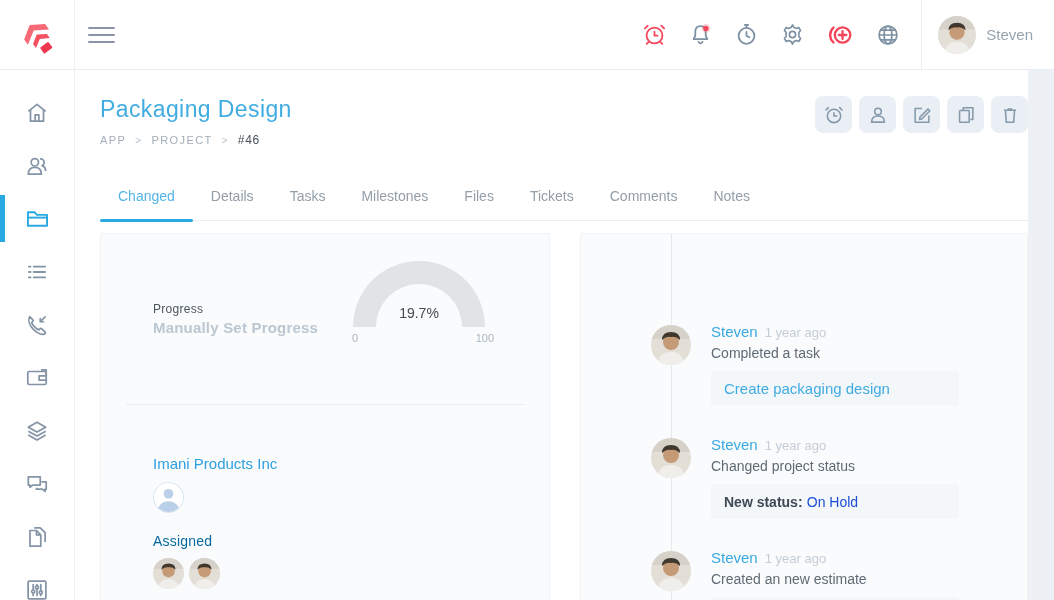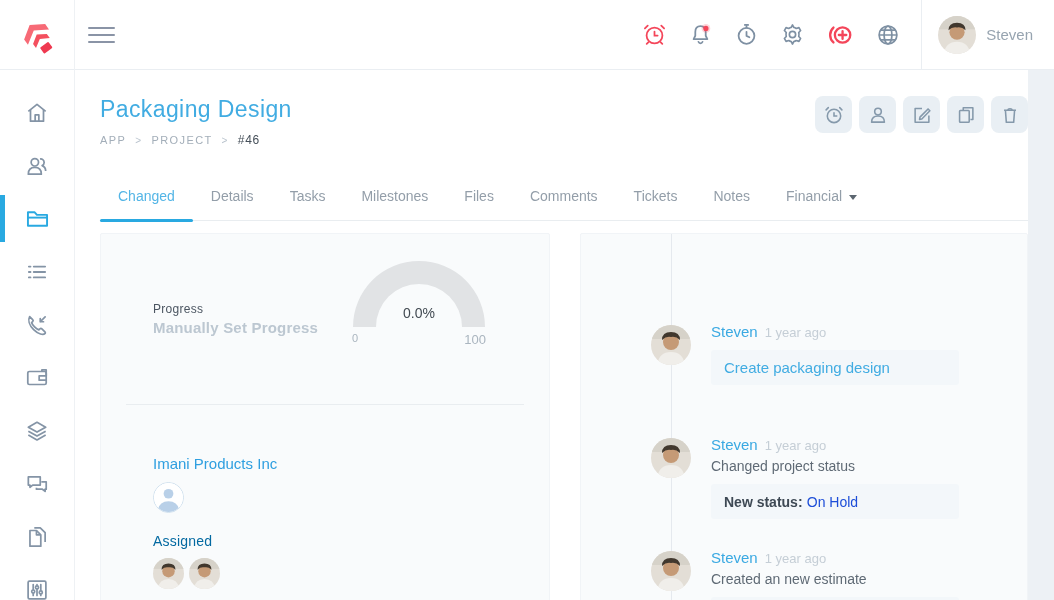--- a/index.html
+++ b/index.html
@@ -73,21 +73,21 @@
 
   
   .progress-row { display:flex; padding-top:15px; }
   .progress-text { margin-left:27px; margin-top:53px; flex:1; }
   .progress-title { font-size:12px; color:#4b5561; letter-spacing:.3px; }
   .progress-sub { font-size:15px; font-weight:700; color:#bcc7d1; margin-top:3px; letter-spacing:.2px; }
   .gauge { width:150px; margin-right:30px; position:relative; flex:none; }
   .gauge .val { position:absolute; top:56px; left:0; width:150px; text-align:center;
                 font-size:14px; color:#424a52; }
   .gauge .min { position:absolute; top:83px; left:8px; font-size:11px; color:#aab5bf; }
-  .gauge .max { position:absolute; top:83px; right:8px; font-size:13px; color:#aab5bf; }
+  .gauge .max { position:absolute; top:83px; right:0; font-size:11px; color:#aab5bf; }
   .hr { border:none; border-top:1px solid #e9edf0; margin-top:60px; }
   .company-name { margin:50px 0 0 27px; font-size:15px; color:#2f9fe0; cursor:pointer; display:inline-block; }
   .company-avatar { margin:9px 0 0 27px; width:31px; height:31px; border-radius:50%;
                     border:1px solid #cfe0ee; overflow:hidden; background:#fff; cursor:pointer; }
   .people-row { display:flex; margin:20px 0 0 27px; }
   .people-col1 { width:188px; }
   .people-label { font-size:14px; color:#0369a1; letter-spacing:.2px; }
   .avatars-line { display:flex; gap:5px; margin-top:9px; }
   .pm-value { margin-top:16px; font-size:14px; color:#828e99; letter-spacing:1px; }
 
@@ -332,47 +332,43 @@
         <div class="tab">
             <span>Tasks</span>
           </div>
         <div class="tab">
             <span>Milestones</span>
           </div>
         <div class="tab">
             <span>Files</span>
           </div>
         <div class="tab">
+            <span>Tickets</span>
+          </div>
+        <div class="tab">
             <span>Comments</span>
           </div>
         <div class="tab">
-            <span>Tickets</span>
-          </div>
-        <div class="tab">
             <span>Notes</span>
           </div>
-        <div class="tab">
-          <span>Financial</span>
-          <span class="caret-down"></span>
-        </div>
       </div>
 
       <div class="cards">
 
         <section class="card card-left">
           <div class="progress-row">
             <div class="progress-text">
               <div class="progress-title">Progress</div>
               <div class="progress-sub">Manually Set Progress</div>
             </div>
             <div class="gauge">
               <svg width="150" height="95" viewBox="0 0 150 95">
                 <path d="M 9 78 A 66 66 0 0 1 141 78 L 118 78 A 43 43 0 0 0 32 78 Z" fill="#e1e3e5"></path>
               </svg>
-              <div class="val">0.0%</div>
+              <div class="val">19.7%</div>
               <div class="min">0</div>
               <div class="max">100</div>
             </div>
           </div>
           <hr class="hr">
           <a class="company-name">Imani Products Inc</a>
           <div class="company-avatar">
             <svg width="29" height="29" viewBox="0 0 31 31">
                 <use href="#company-avatar"></use>
               </svg>
@@ -402,20 +398,21 @@
             <div class="t-entry">
               <span class="avatar av40 t-avatar">
                 <svg width="40" height="40" viewBox="0 0 40 40">
                     <use href="#photo-avatar"></use>
                   </svg>
               </span>
               <div class="t-namerow">
                 <span class="t-user">Steven</span>
                 <span class="t-time">1 year ago</span>
               </div>
+              <div class="t-action">Completed a task</div>
               <div class="t-box">
                 <span class="link">Create packaging design</span>
               </div>
             </div>
 
             <div class="t-entry">
               <span class="avatar av40 t-avatar">
                 <svg width="40" height="40" viewBox="0 0 40 40">
                     <use href="#photo-avatar"></use>
                   </svg>

